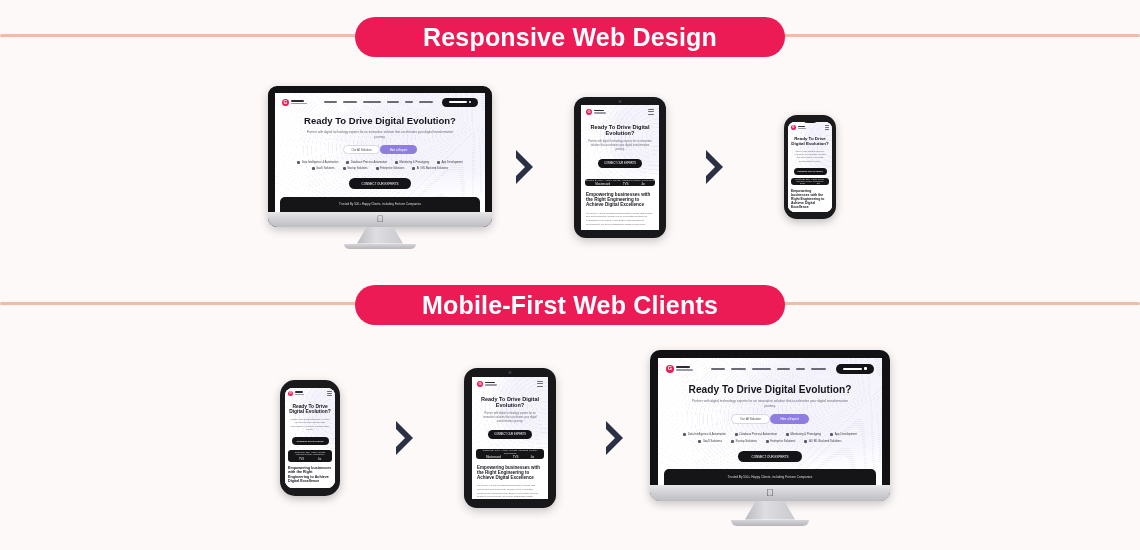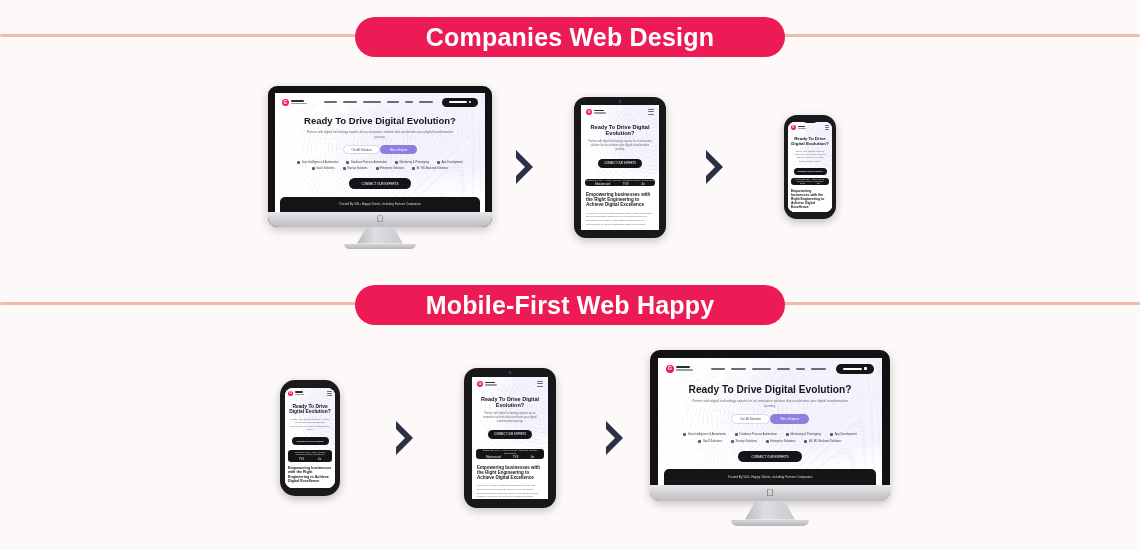--- a/index.html
+++ b/index.html
@@ -208,21 +208,21 @@
   .pg-para { color: #70707c; line-height: 1.5; }
 </style>
 </head>
 <body>
 
 <div class="section" id="section-responsive">
 
   <div class="divider" id="divider-responsive"></div>
 
   <div class="banner">
-    <span>Companies Web Design</span>
+    <span>Responsive Web Design</span>
   </div>
 
   <div class="flow" id="flow-responsive">
 
     <div class="slot" style="width:250px;">
       <div class="desktop" style="width:224px;">
         <div class="bezel">
           <div class="viewport" style="width:210px;height:119px;">
             <div class="pg">
               <div class="pg-hero" style="padding:5px 7px 4px;flex:1 1 auto;">
@@ -432,21 +432,21 @@
     </div>
 
   </div>
 </div>
 
 <div class="section" id="section-mobilefirst">
 
   <div class="divider" id="divider-mobilefirst"></div>
 
   <div class="banner">
-    <span>Mobile-First Web Happy</span>
+    <span>Mobile-First Web Clients</span>
   </div>
 
   <div class="flow" id="flow-mobilefirst">
 
     <div class="slot" style="width:150px;">
       <div class="phone">
         <div class="bezel" style="border-radius:15px;padding:8px 5px;">
           <div class="notch"></div>
           <div class="viewport" style="width:50px;height:100px;border-radius:8px;">
             <div class="pg">

